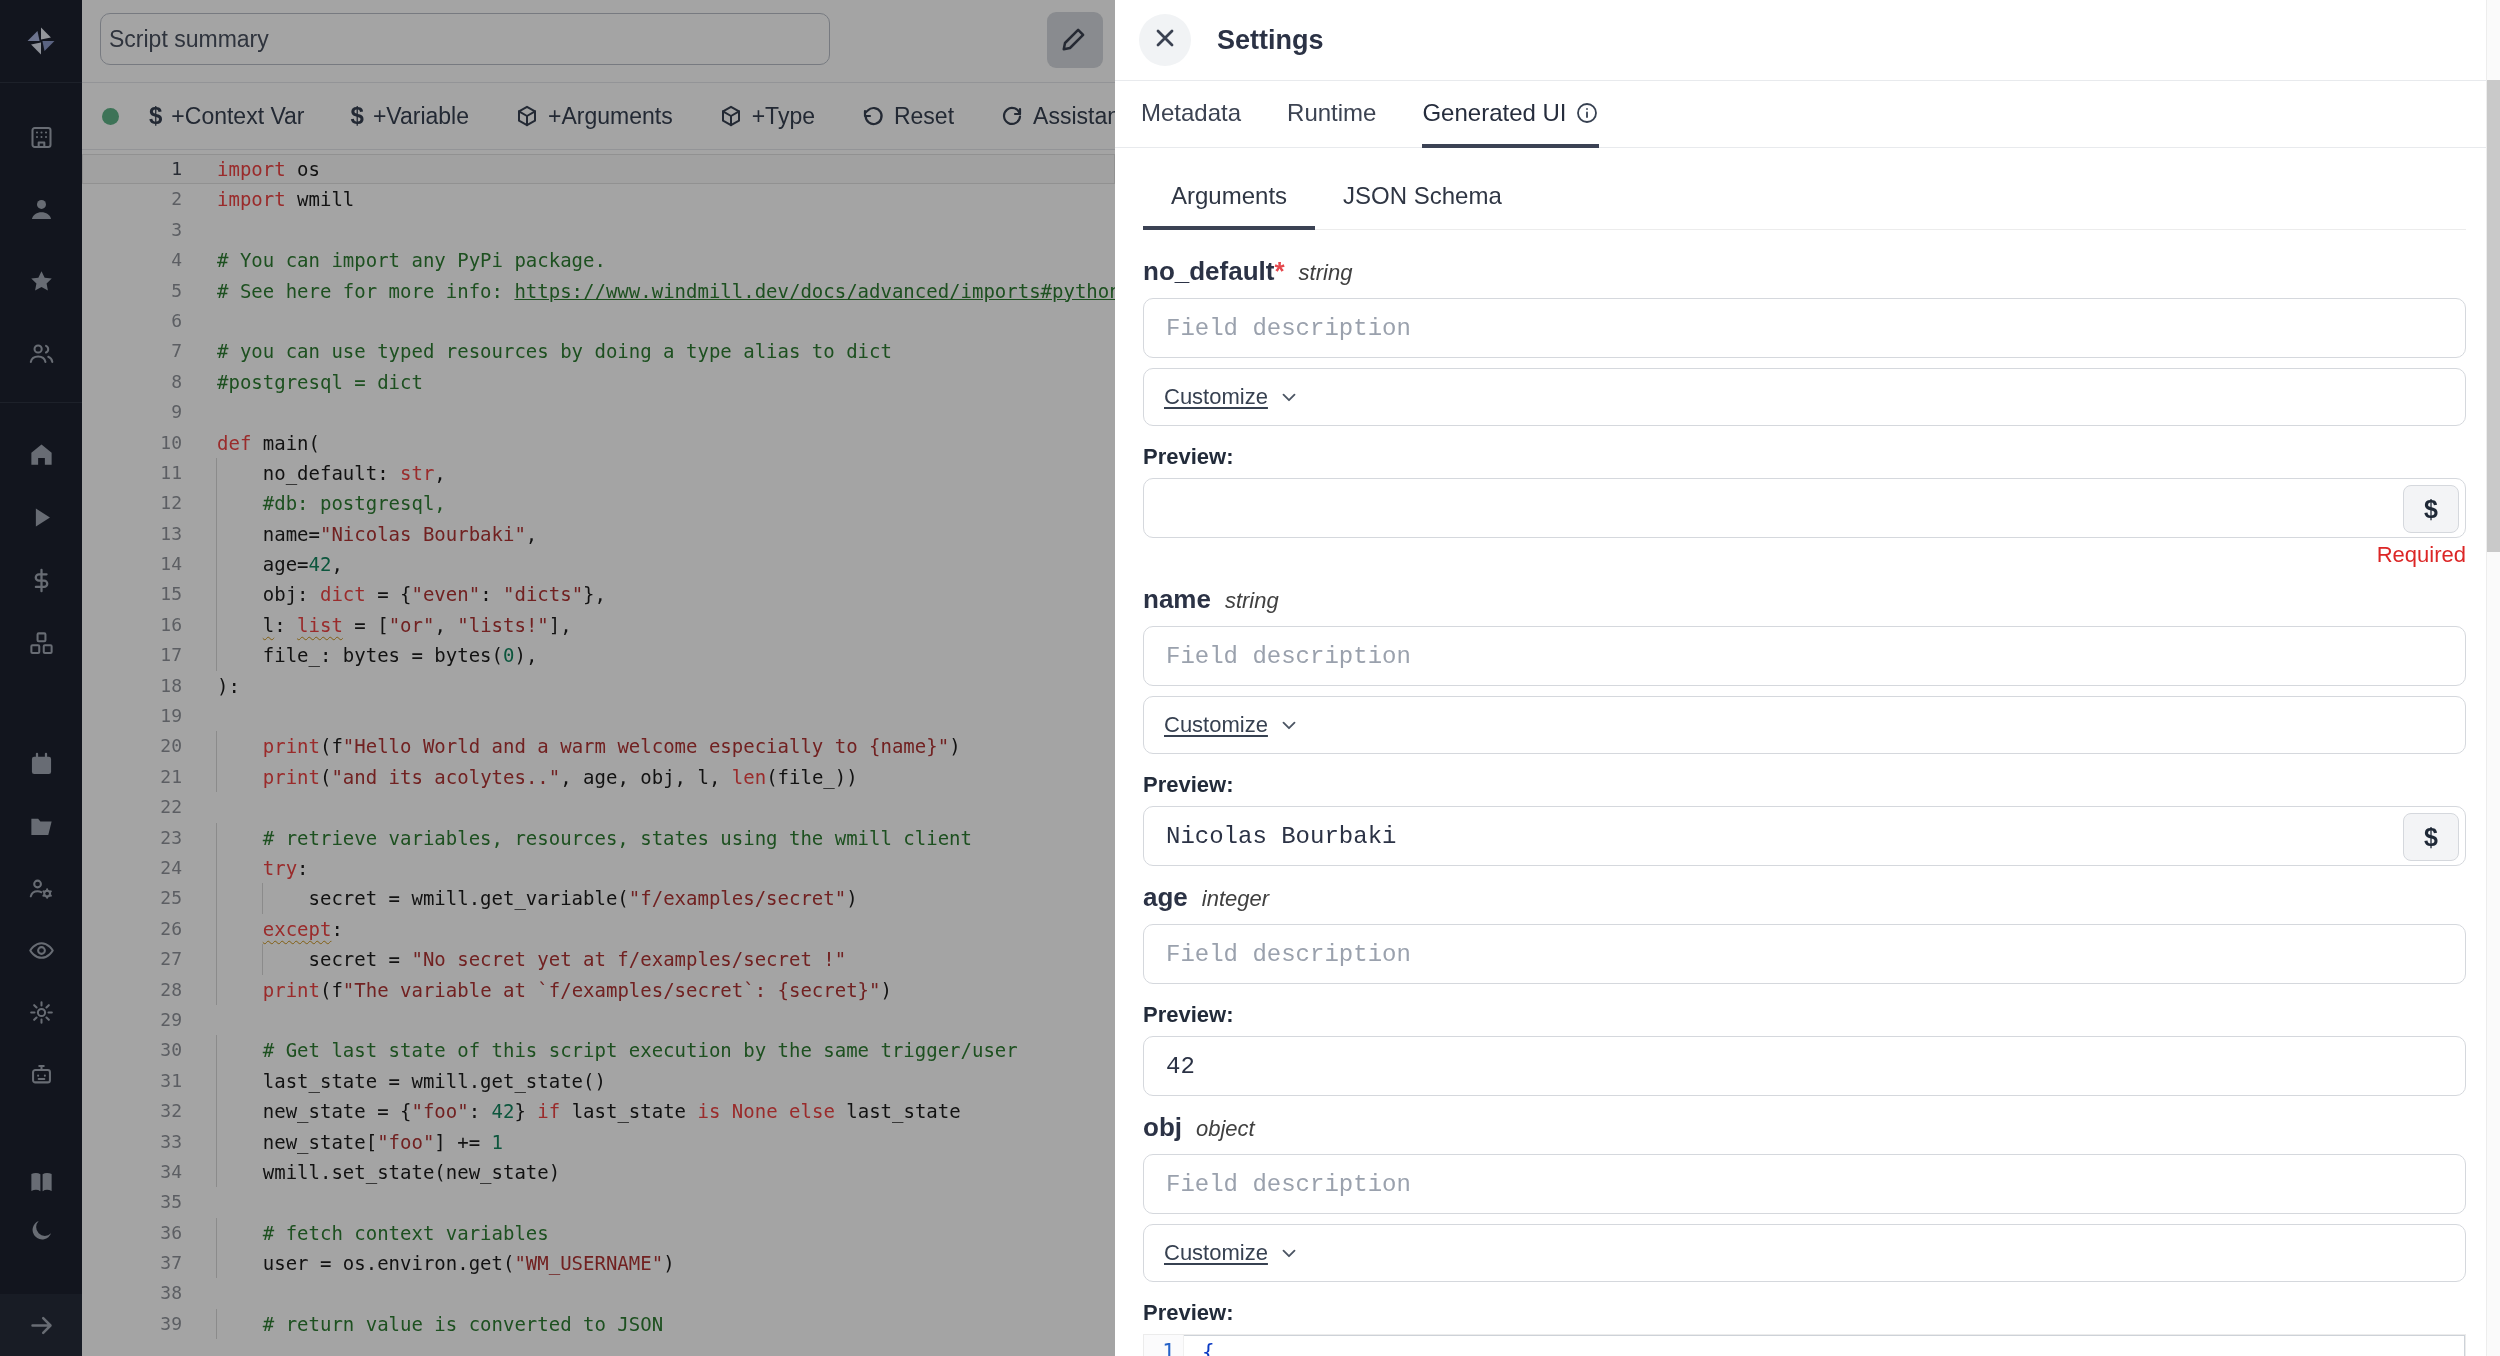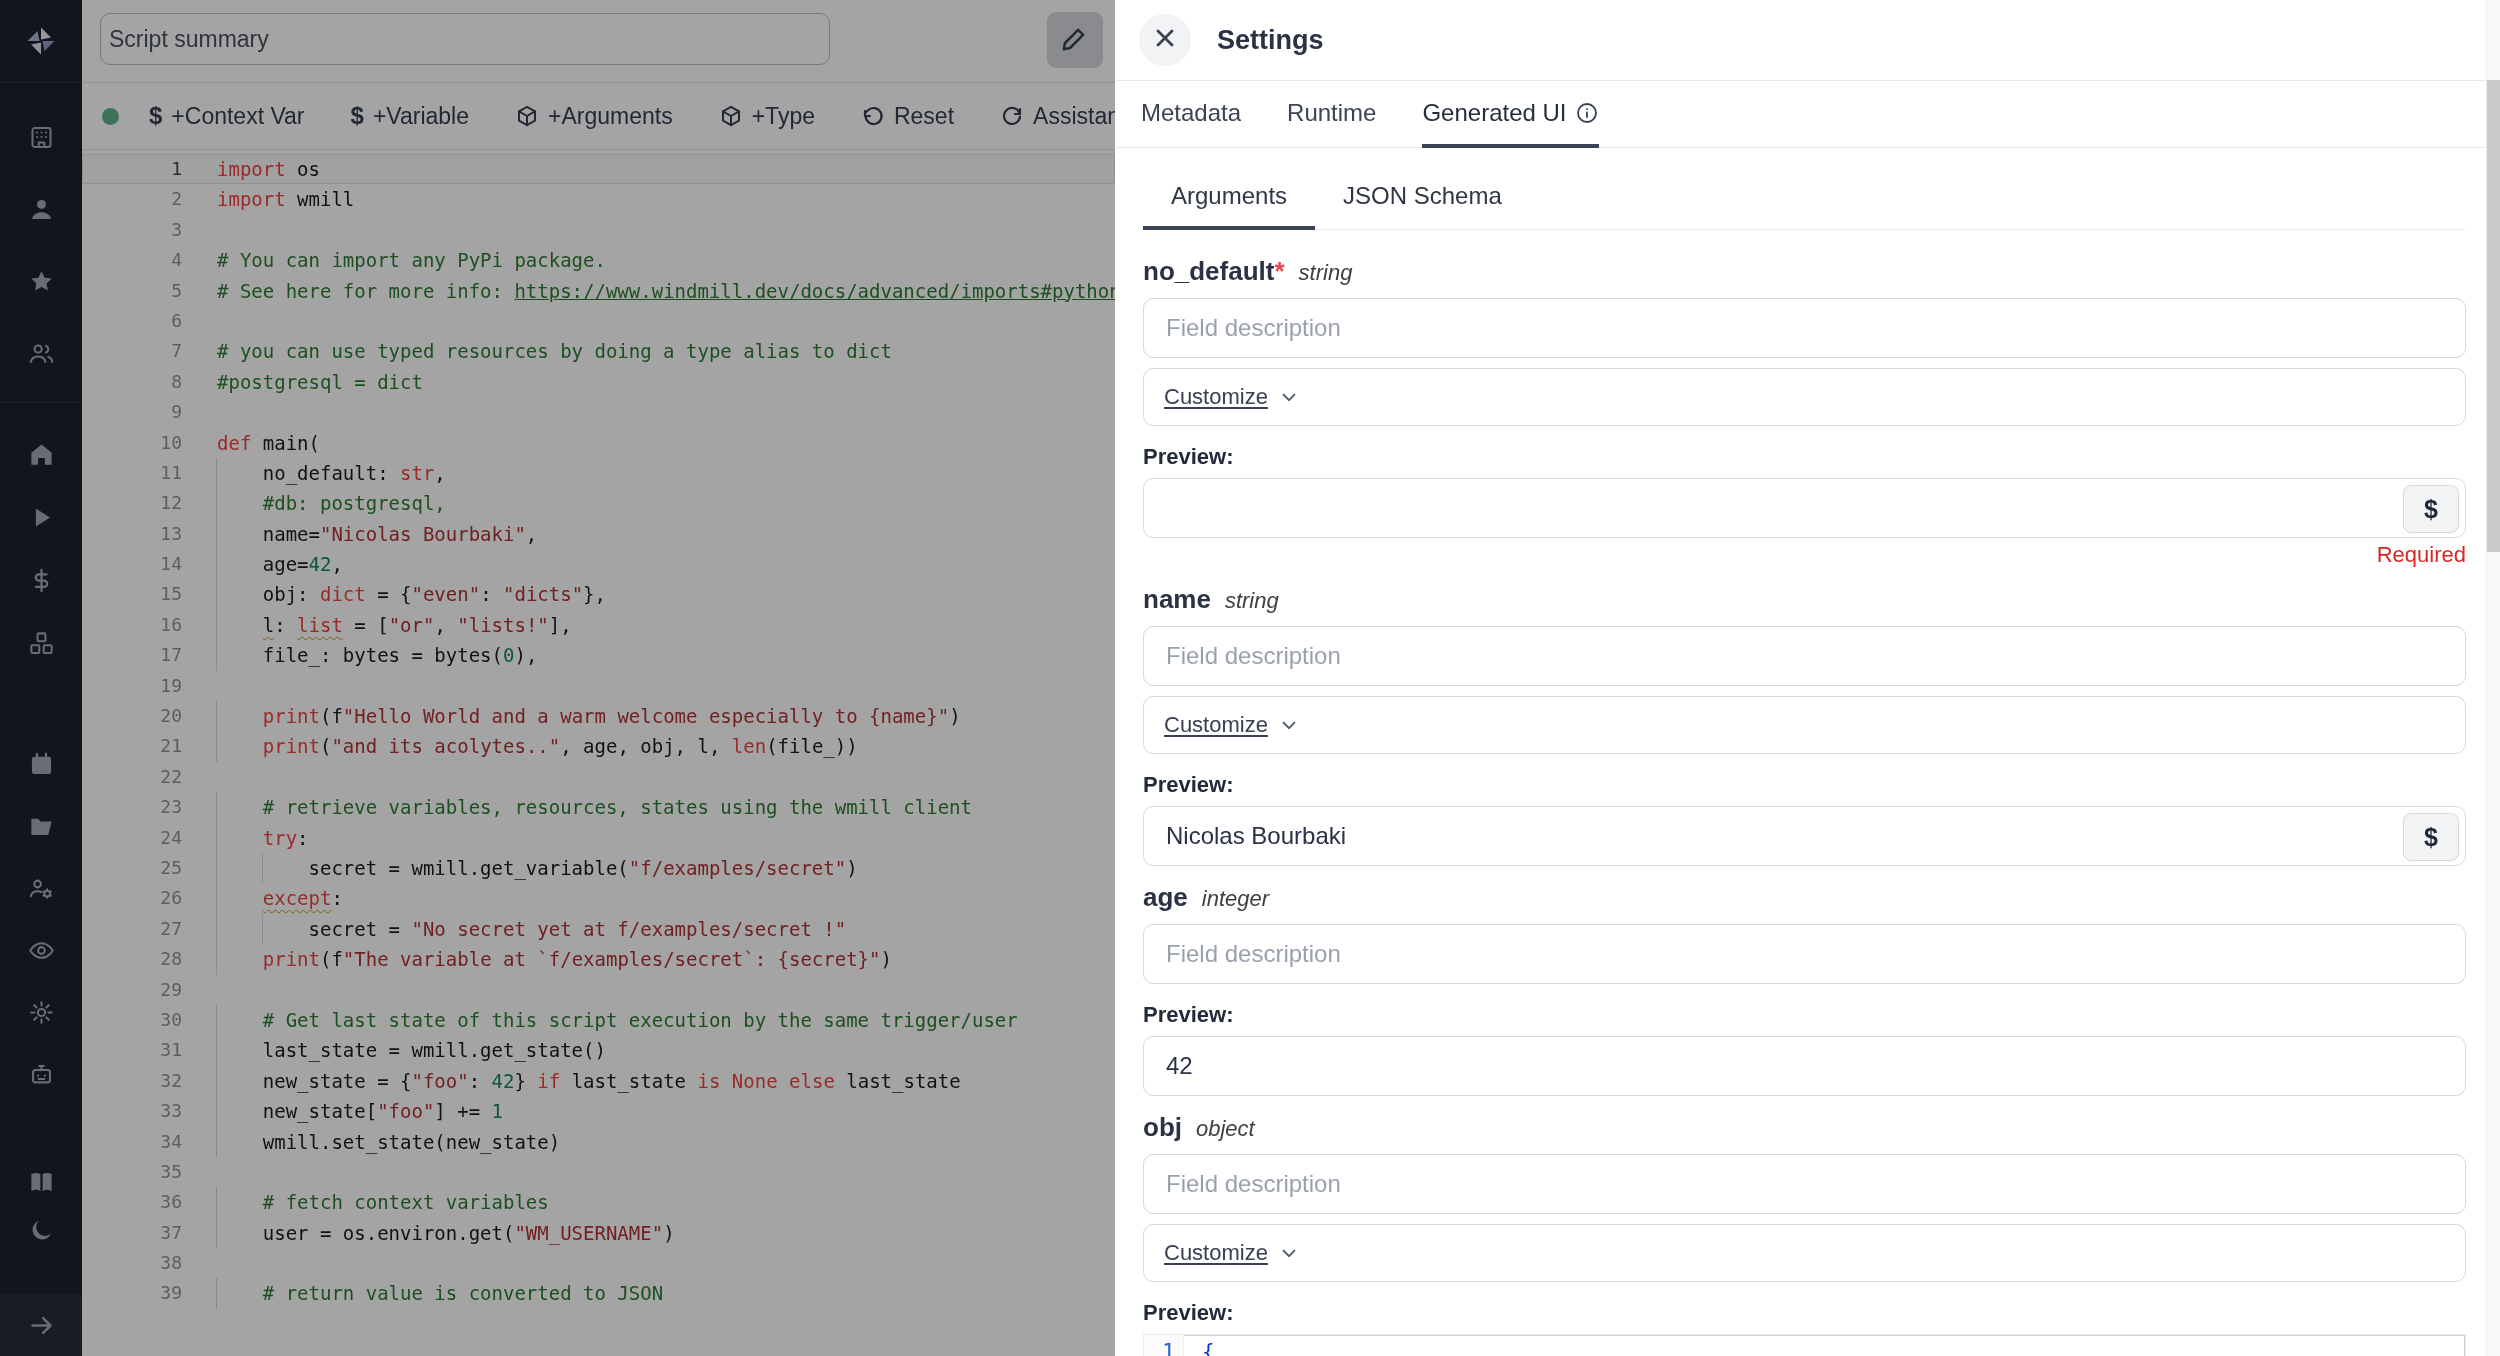--- a/index.html
+++ b/index.html
@@ -67,21 +67,21 @@
   .p-content{padding:26px 34px 0 28px;}
   .subtabs{display:flex;border-bottom:1px solid #ececec;margin-bottom:26px;}
   .subtab{font-size:24px;color:#2f3644;padding:8px 28px 16px;border-bottom:4px solid transparent;margin-bottom:-1px;}
   .subtab.active{border-bottom-color:#3b4254;}
   .field{margin-bottom:16px;}
   .f-head{display:flex;align-items:baseline;height:30px;}
   .f-name{font-size:26px;font-weight:700;color:#2b3245;}
   .f-req{color:#e5484d;font-weight:700;font-size:26px;}
   .f-type{font-size:22px;font-style:italic;color:#404040;margin-left:14px;}
   .f-input,.prev-input{width:100%;height:60px;border:1px solid #d5d8dd;border-radius:10px;font-size:24px;
-        padding:0 22px;color:#2b3245;box-sizing:border-box;font-family:Liberation Sans, sans-serif;background:#fff;}
+        padding:0 22px;color:#2b3245;box-sizing:border-box;font-family:Liberation Mono, monospace;background:#fff;}
   .f-input{margin-top:12px;}
   .f-input::placeholder,.prev-input::placeholder{color:#9aa1ad;opacity:1;}
   .customize{height:58px;border:1px solid #d5d8dd;border-radius:10px;margin-top:10px;display:flex;
              align-items:center;padding:0 20px;gap:10px;box-sizing:border-box;}
   .customize .cz-label{font-size:22px;color:#374151;text-decoration:underline;text-underline-offset:3px;}
   .customize svg{width:22px;height:22px;}
   .prev-label{font-size:22px;font-weight:700;color:#222b3a;margin-top:18px;}
   .prev-wrap{position:relative;margin-top:8px;}
   .dollar-btn{position:absolute;right:7px;top:7px;width:54px;height:46px;background:#f3f4f6;
               border:1px solid #d5d8dd;border-radius:8px;font-size:25px;color:#1f2937;font-weight:600;
@@ -327,20 +327,21 @@
         <div class="cl"><span class="num">8</span><span class="tk cm">#postgresql = dict</span></div>
         <div class="cl"><span class="num">9</span></div>
         <div class="cl"><span class="num">10</span><span class="tk kw">def</span><span class="tk pl"> main(</span></div>
         <div class="cl"><span class="num">11</span><i class="guide" style="left:134.0px"></i><span class="tk pl">    no_default: </span><span class="tk kw">str</span><span class="tk pl">,</span></div>
         <div class="cl"><span class="num">12</span><i class="guide" style="left:134.0px"></i><span class="tk cm">    #db: postgresql,</span></div>
         <div class="cl"><span class="num">13</span><i class="guide" style="left:134.0px"></i><span class="tk pl">    name=</span><span class="tk st">"Nicolas Bourbaki"</span><span class="tk pl">,</span></div>
         <div class="cl"><span class="num">14</span><i class="guide" style="left:134.0px"></i><span class="tk pl">    age=</span><span class="tk nu">42</span><span class="tk pl">,</span></div>
         <div class="cl"><span class="num">15</span><i class="guide" style="left:134.0px"></i><span class="tk pl">    obj: </span><span class="tk kw">dict</span><span class="tk pl"> = {</span><span class="tk st">"even"</span><span class="tk pl">: </span><span class="tk st">"dicts"</span><span class="tk pl">},</span></div>
         <div class="cl"><span class="num">16</span><i class="guide" style="left:134.0px"></i><span class="tk pl">    </span><span class="tk pl sq">l</span><span class="tk pl">: </span><span class="tk kw sq">list</span><span class="tk pl"> = [</span><span class="tk st">"or"</span><span class="tk pl">, </span><span class="tk st">"lists!"</span><span class="tk pl">],</span></div>
         <div class="cl"><span class="num">17</span><i class="guide" style="left:134.0px"></i><span class="tk pl">    file_: bytes = bytes(</span><span class="tk nu">0</span><span class="tk pl">),</span></div>
+        <div class="cl"><span class="num">18</span><span class="tk pl">):</span></div>
         <div class="cl"><span class="num">19</span></div>
         <div class="cl"><span class="num">20</span><i class="guide" style="left:134.0px"></i><span class="tk pl">    </span><span class="tk kw">print</span><span class="tk pl">(f</span><span class="tk st">"Hello World and a warm welcome especially to {name}"</span><span class="tk pl">)</span></div>
         <div class="cl"><span class="num">21</span><i class="guide" style="left:134.0px"></i><span class="tk pl">    </span><span class="tk kw">print</span><span class="tk pl">(</span><span class="tk st">"and its acolytes.."</span><span class="tk pl">, age, obj, l, </span><span class="tk kw">len</span><span class="tk pl">(file_))</span></div>
         <div class="cl"><span class="num">22</span></div>
         <div class="cl"><span class="num">23</span><i class="guide" style="left:134.0px"></i><span class="tk cm">    # retrieve variables, resources, states using the wmill client</span></div>
         <div class="cl"><span class="num">24</span><i class="guide" style="left:134.0px"></i><span class="tk pl">    </span><span class="tk kw">try</span><span class="tk pl">:</span></div>
         <div class="cl"><span class="num">25</span><i class="guide" style="left:134.0px"></i><i class="guide" style="left:179.8px"></i><span class="tk pl">        secret = wmill.get_variable(</span><span class="tk st">"f/examples/secret"</span><span class="tk pl">)</span></div>
         <div class="cl"><span class="num">26</span><i class="guide" style="left:134.0px"></i><span class="tk pl">    </span><span class="tk kw sq">except</span><span class="tk pl">:</span></div>
         <div class="cl"><span class="num">27</span><i class="guide" style="left:134.0px"></i><i class="guide" style="left:179.8px"></i><span class="tk pl">        secret = </span><span class="tk st">"No secret yet at f/examples/secret !"</span></div>
         <div class="cl"><span class="num">28</span><i class="guide" style="left:134.0px"></i><span class="tk pl">    </span><span class="tk kw">print</span><span class="tk pl">(f</span><span class="tk st">"The variable at `f/examples/secret`: {secret}"</span><span class="tk pl">)</span></div>

